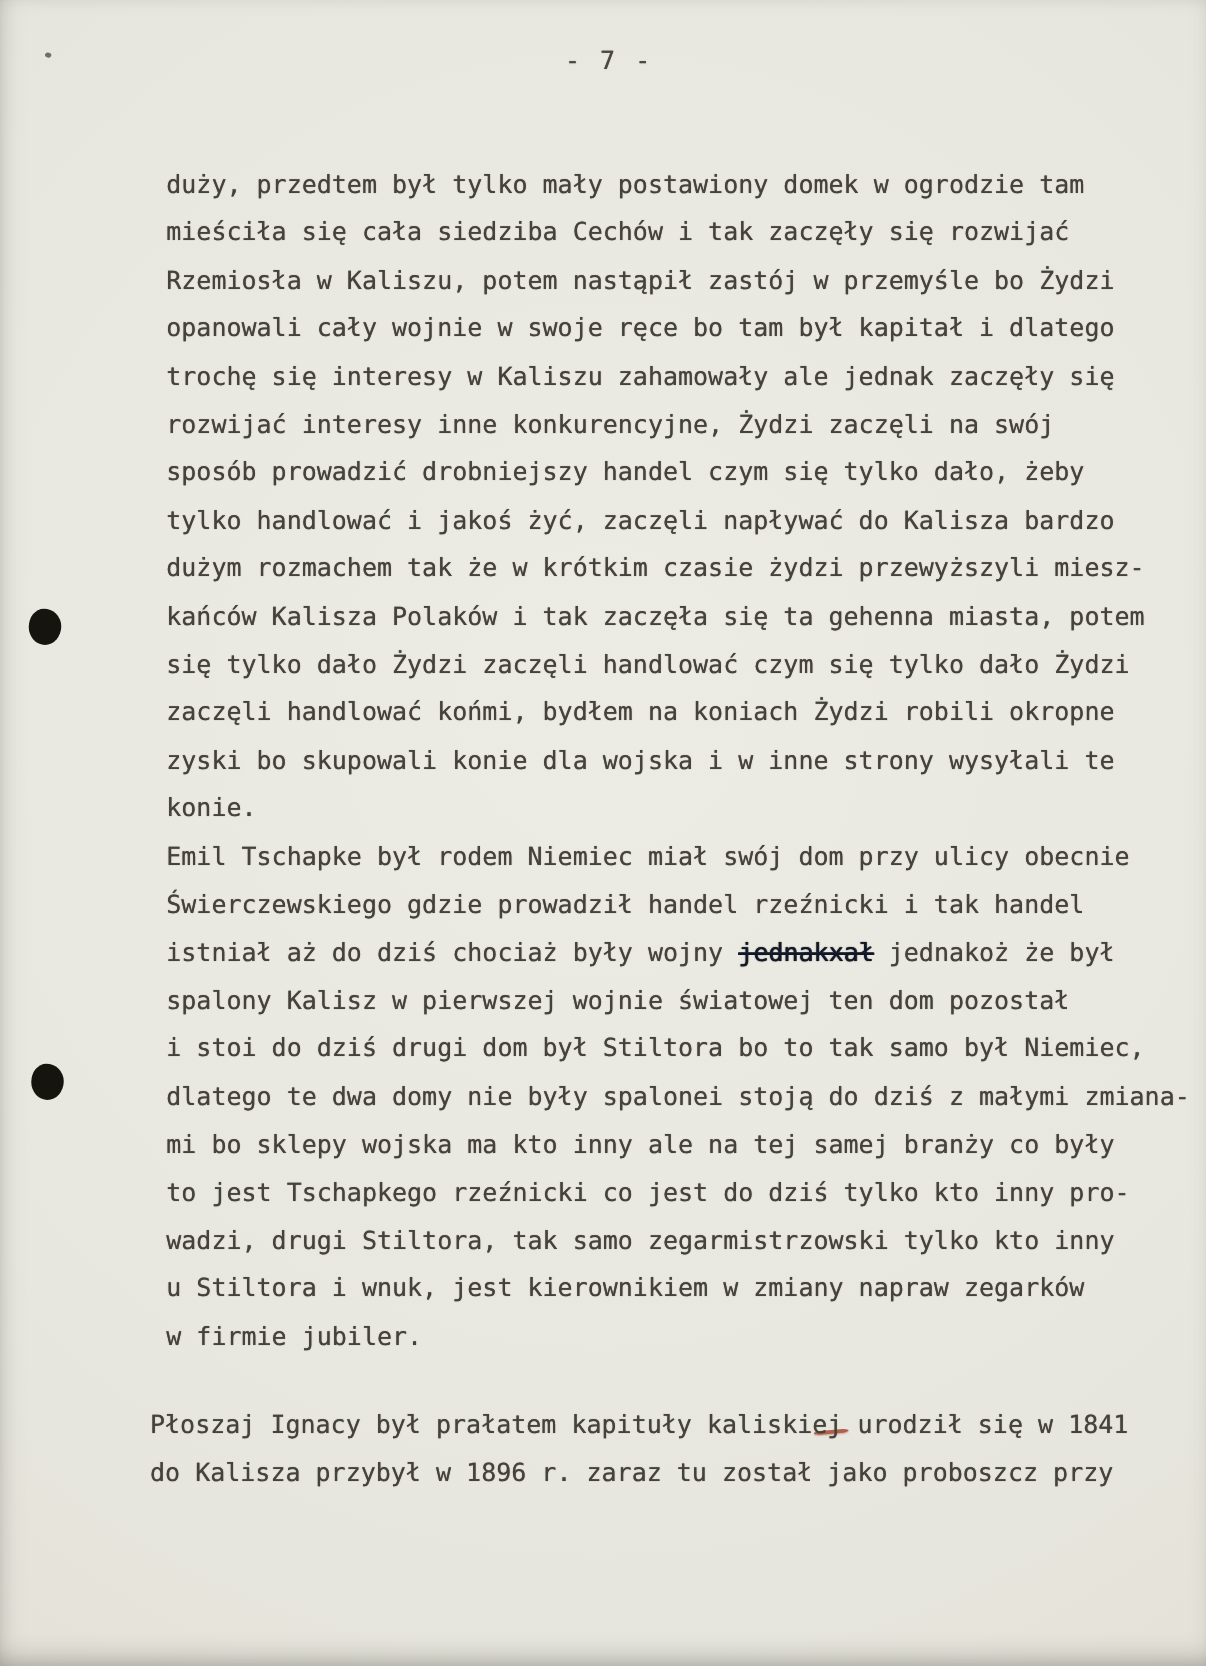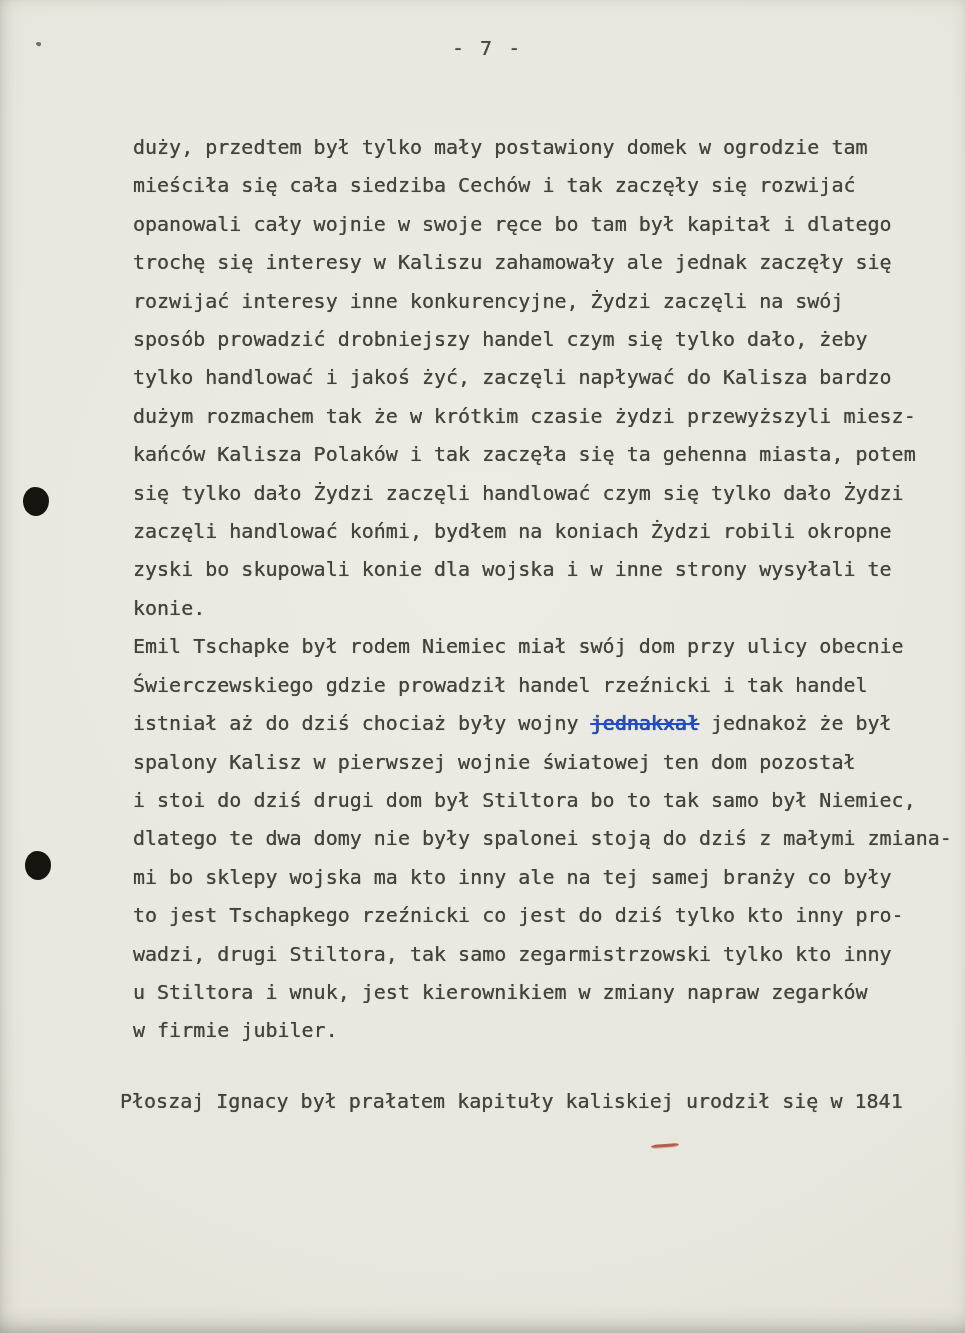--- a/index.html
+++ b/index.html
@@ -22,21 +22,21 @@
   }
   .text-block{
     position:absolute;left:133px;top:128px;width:825px;
     font-size:20px;line-height:38.4px;color:#44423a;
     text-shadow:0 0 .7px rgba(62,60,52,.8);
   }
   .line{white-space:pre;}
   .paragraph{margin:0;}
   .paragraph.shift-left{margin-left:-13px;margin-top:32px;}
   .struck{
-    position:relative;color:#1d4ed8;
+    position:relative;color:#0f172a;
     text-decoration:line-through;
     text-shadow:0 0 1.1px rgba(50,48,42,1), .5px 0 0 rgba(50,48,42,.9);
   }
   .hole-punch{
     position:absolute;left:23px;width:26px;height:29px;
     background:#15140f;border-radius:46% 54% 50% 50%/50% 48% 52% 50%;
   }
   .hole-punch.top{top:487px;}
   .hole-punch.bottom{top:851px;left:25px;}
   .speck{
@@ -58,20 +58,21 @@
 <div class="hole-punch top"></div>
 <div class="hole-punch bottom"></div>
 <div class="red-mark"></div>
 
 <div class="page-number">- 7 -</div>
 
 <div class="text-block">
     <div class="paragraph">
       <div class="line"><span>duży, przedtem był tylko mały postawiony domek w ogrodzie tam</span></div>
       <div class="line"><span>mieściła się cała siedziba Cechów i tak zaczęły się rozwijać</span></div>
+      <div class="line"><span>Rzemiosła w Kaliszu, potem nastąpił zastój w przemyśle bo Żydzi</span></div>
       <div class="line"><span>opanowali cały wojnie w swoje ręce bo tam był kapitał i dlatego</span></div>
       <div class="line"><span>trochę się interesy w Kaliszu zahamowały ale jednak zaczęły się</span></div>
       <div class="line"><span>rozwijać interesy inne konkurencyjne, Żydzi zaczęli na swój</span></div>
       <div class="line"><span>sposób prowadzić drobniejszy handel czym się tylko dało, żeby</span></div>
       <div class="line"><span>tylko handlować i jakoś żyć, zaczęli napływać do Kalisza bardzo</span></div>
       <div class="line"><span>dużym rozmachem tak że w krótkim czasie żydzi przewyższyli miesz-</span></div>
       <div class="line"><span>kańców Kalisza Polaków i tak zaczęła się ta gehenna miasta, potem</span></div>
       <div class="line"><span>się tylko dało Żydzi zaczęli handlować czym się tylko dało Żydzi</span></div>
       <div class="line"><span>zaczęli handlować końmi, bydłem na koniach Żydzi robili okropne</span></div>
       <div class="line"><span>zyski bo skupowali konie dla wojska i w inne strony wysyłali te</span></div>
@@ -83,14 +84,15 @@
       <div class="line"><span>i stoi do dziś drugi dom był Stiltora bo to tak samo był Niemiec,</span></div>
       <div class="line"><span>dlatego te dwa domy nie były spalonei stoją do dziś z małymi zmiana-</span></div>
       <div class="line"><span>mi bo sklepy wojska ma kto inny ale na tej samej branży co były</span></div>
       <div class="line"><span>to jest Tschapkego rzeźnicki co jest do dziś tylko kto inny pro-</span></div>
       <div class="line"><span>wadzi, drugi Stiltora, tak samo zegarmistrzowski tylko kto inny</span></div>
       <div class="line"><span>u Stiltora i wnuk, jest kierownikiem w zmiany napraw zegarków</span></div>
       <div class="line"><span>w firmie jubiler.</span></div>
     </div>
     <div class="paragraph shift-left">
       <div class="line"><span>Płoszaj Ignacy był prałatem kapituły kaliskiej urodził się w 1841</span></div>
+      <div class="line"><span>do Kalisza przybył w 1896 r. zaraz tu został jako proboszcz przy</span></div>
     </div>
   </div>
 
 </body></html>

